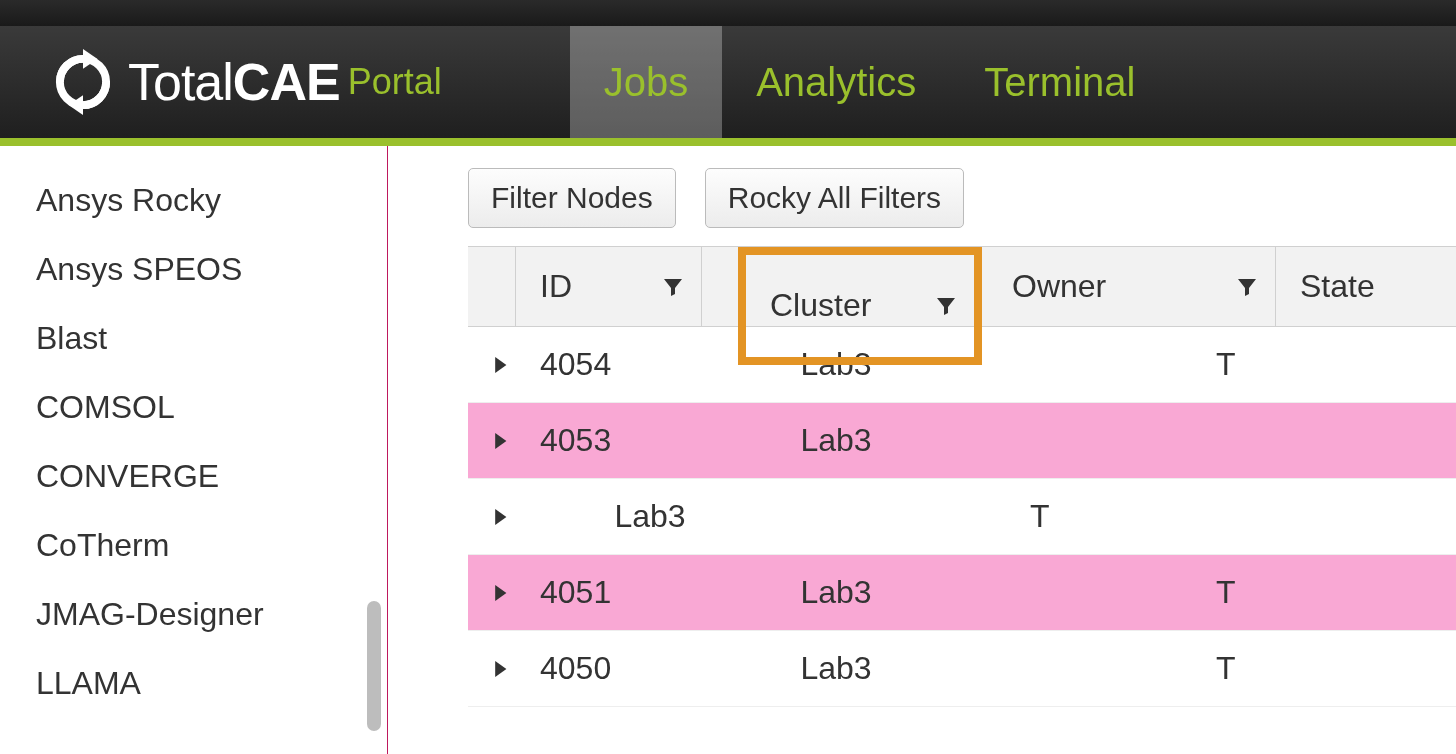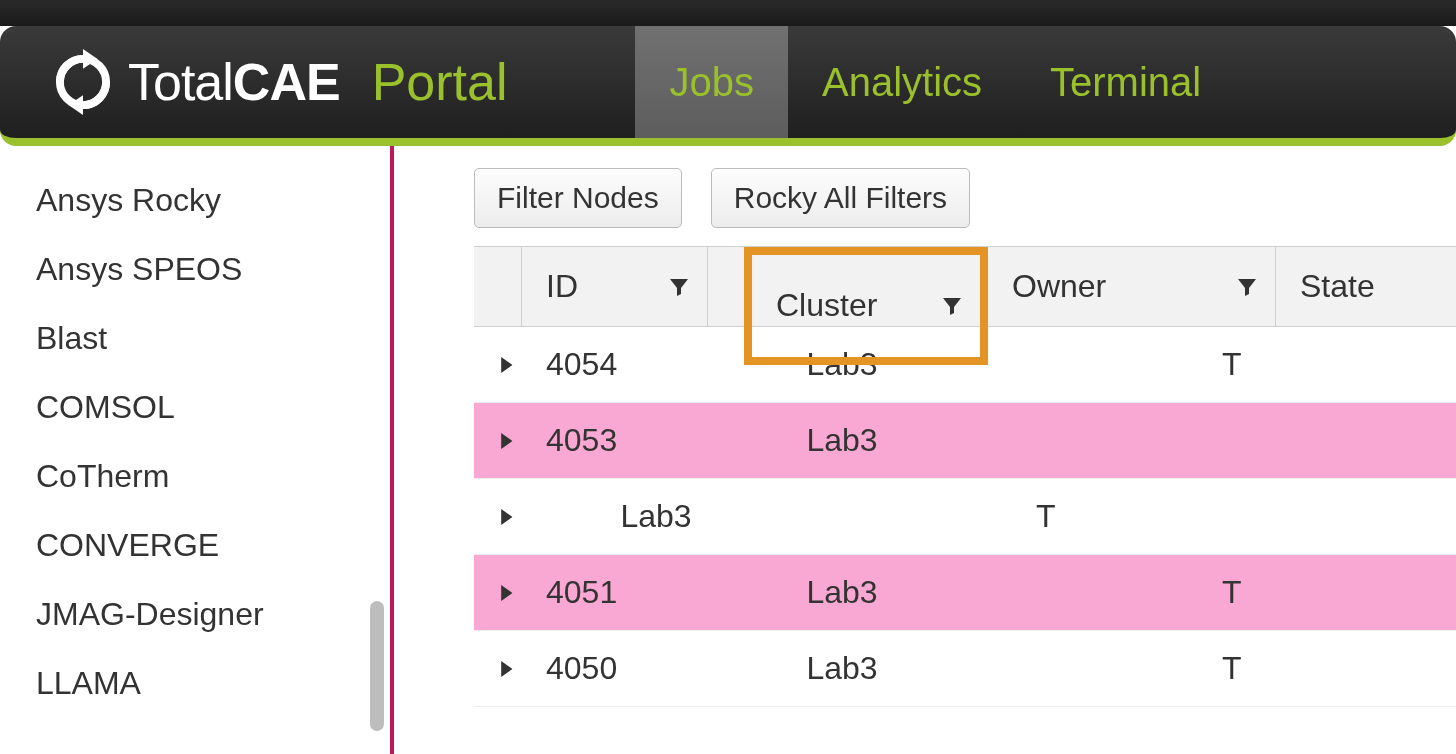--- a/index.html
+++ b/index.html
@@ -16,43 +16,42 @@
   .top-bar {
     height: 26px;
     background: linear-gradient(#2a2a2a, #1a1a1a);
   }
   .main-header {
     height: 120px;
     background: linear-gradient(#3a3a3a, #1f1f1f);
     display: flex;
     align-items: center;
     border-bottom: 8px solid #9ac02c;
-    border-radius: 16px;
   }
   .logo-area {
     display: flex;
     align-items: center;
     padding-left: 50px;
     padding-right: 40px;
   }
   .logo-icon svg { display:block; }
   .logo-text {
     font-size: 52px;
     font-weight: 300;
     color: #fff;
     letter-spacing: -1px;
     margin-left: 12px;
   }
   .logo-text .light { font-weight: 300; color:#fff;}
   .logo-text .bold { font-weight: 800; color:#fff;}
   .portal-text {
-    font-size: 52px;
+    font-size: 36px;
     font-weight: 400;
     color: #9ac02c;
-    margin-left: 32px;
+    margin-left: 8px;
   }
   .nav-tabs {
     display: flex;
     height: 100%;
     margin-left: 88px;
   }
   .nav-tab {
     display:flex;
     align-items:center;
     padding: 0 34px;
@@ -65,21 +64,21 @@
     background: rgba(255,255,255,0.28);
   }
 
   
   .body-area {
     display:flex;
     height: calc(754px - 26px - 120px);
   }
   .sidebar {
     width: 468px;
-    border-right: 4px solid #be185d;
+    border-right: 1px solid #be185d;
     position: relative;
     padding-top: 20px;
   }
   .sidebar-item {
     padding: 16px 36px;
     font-size: 32px;
     color: #333;
     cursor: pointer;
   }
   .scroll-thumb {
@@ -138,21 +137,21 @@
   .col-id { width: 186px; }
   .col-cluster { width: 244px; }
   .col-cluster.highlight {
     border: 8px solid #e39424;
     height: 118px;
     margin-top: -2px;
     margin-bottom: -40px;
     z-index: 2;
     margin-left: 36px;
   }
-  .col-owner { width: 288px; }
+  .col-owner { width: 288px; margin-left: 6px; }
   .col-state { width: 180px; border-right: none; }
 
   .tbody-row {
     display:flex;
     height: 76px;
     align-items:center;
     border-bottom: 1px solid #eee;
     font-size: 32px;
     color: #333;
   }
@@ -196,22 +195,22 @@
   </div>
 </div>
 
 <div class="body-area">
 
   <div class="sidebar">
     <div class="sidebar-item">Ansys Rocky</div>
     <div class="sidebar-item">Ansys SPEOS</div>
     <div class="sidebar-item">Blast</div>
     <div class="sidebar-item">COMSOL</div>
+    <div class="sidebar-item">CONVERGE</div>
     <div class="sidebar-item">CoTherm</div>
-    <div class="sidebar-item">CONVERGE</div>
     <div class="sidebar-item">JMAG-Designer</div>
     <div class="sidebar-item">LLAMA</div>
     <div class="scroll-thumb"></div>
   </div>
 
   <div class="main-content">
 
     <div class="toolbar">
       <button class="btn">Filter Nodes</button>
       <button class="btn">Rocky All Filters</button>

